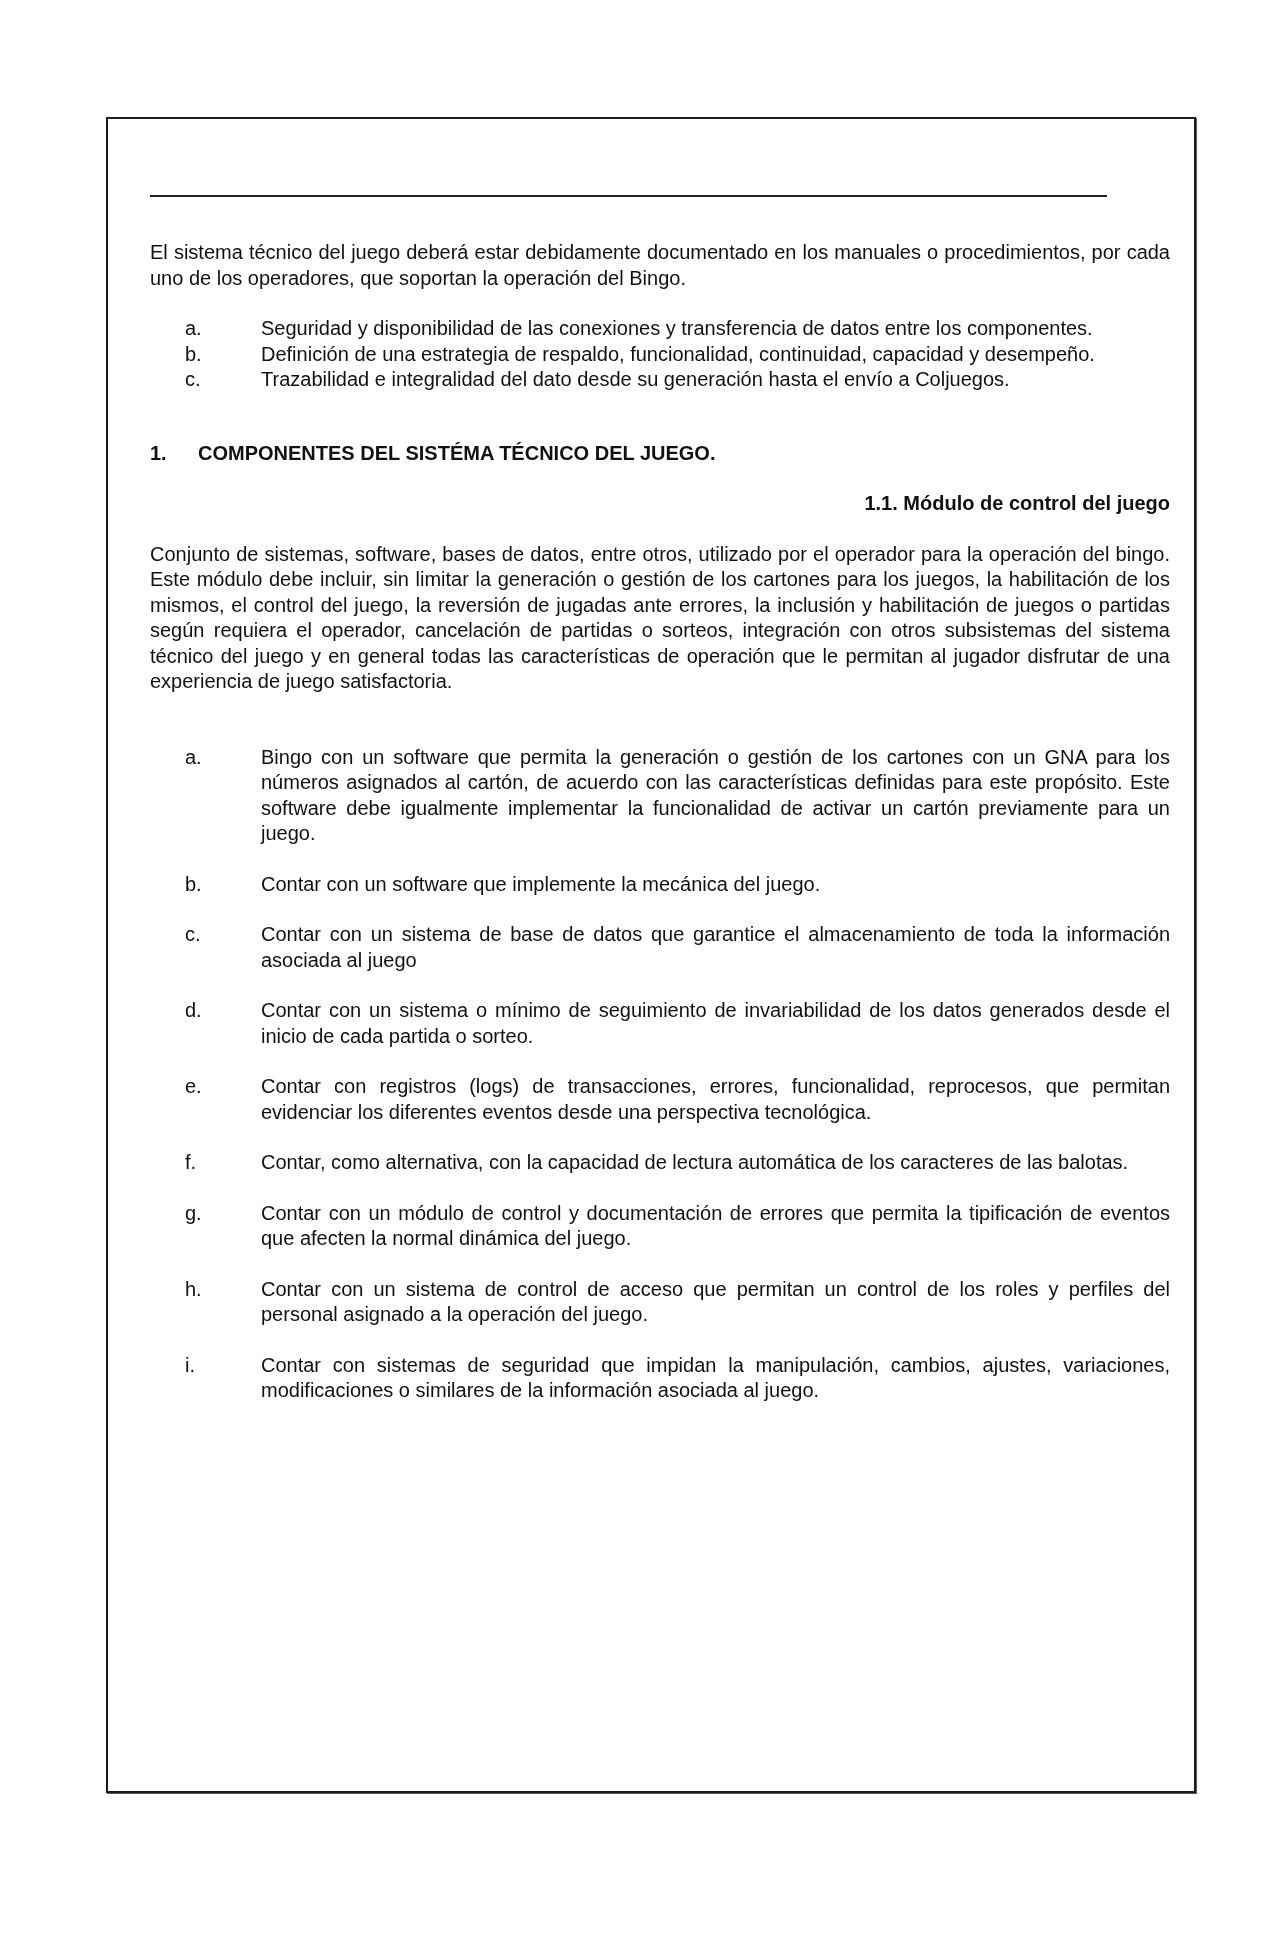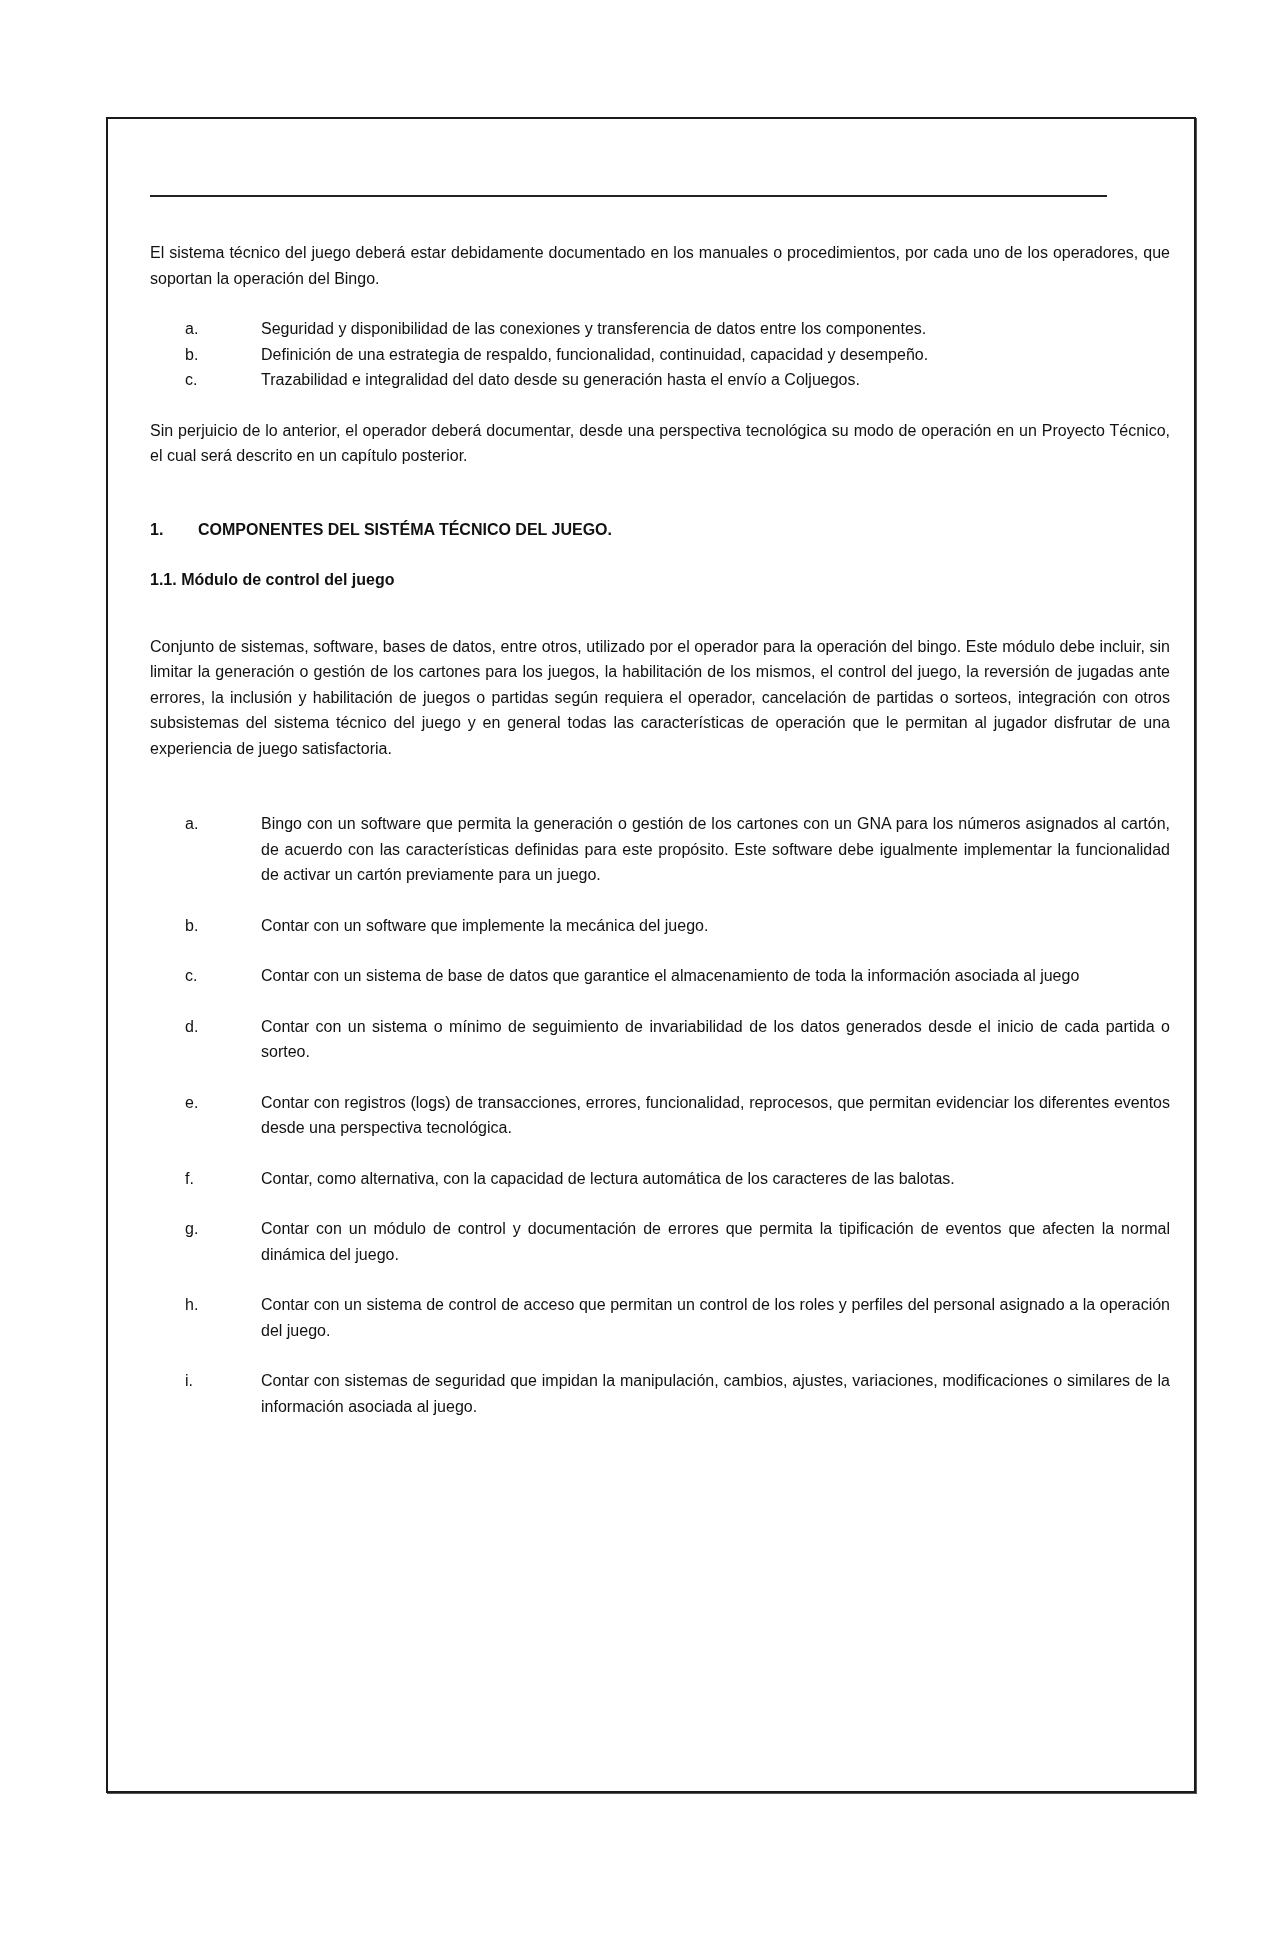--- a/index.html
+++ b/index.html
@@ -30,21 +30,21 @@
       top: 195px;
       width: 957px;
       height: 0;
       border-top: 2px solid #222;
     }
     .content {
       position: absolute;
       left: 150px;
       top: 240px;
       width: 1020px;
-      font-size: 16px;
+      font-size: 20px;
       line-height: 25.5px;
     }
     p {
       margin: 0;
       text-align: justify;
     }
     .block { margin-bottom: 25px; }
     .list-tight {
       list-style: none;
       margin: 0 0 25px 0;
@@ -74,21 +74,22 @@
     .list-spaced li { margin-bottom: 25px; }
     .h1 {
       font-weight: bold;
       display: flex;
       margin-top: 48px;
       margin-bottom: 25px;
     }
     .h1 .num { width: 48px; flex: 0 0 48px; }
     .h2 {
       font-weight: bold;
-      margin-bottom: 41px;
+      margin-bottom: 25px;
+      text-align: right;
     }
     .spacer-extra { height: 25px; }
   </style>
 </head>
 <body>
 
 <div class="page-frame"></div>
 <div class="top-rule"></div>
 
 <div class="content">
@@ -103,21 +104,20 @@
     <li>
       <span class="marker">b.</span>
       <span class="item-text">Definición de una estrategia de respaldo, funcionalidad, continuidad, capacidad y desempeño.</span>
     </li>
     <li>
       <span class="marker">c.</span>
       <span class="item-text">Trazabilidad e integralidad del dato desde su generación hasta el envío a Coljuegos.</span>
     </li>
   </ul>
 
-  <p>Sin perjuicio de lo anterior, el operador deberá documentar, desde una perspectiva tecnológica su modo de operación en un Proyecto Técnico, el cual será descrito en un capítulo posterior.</p>
 
   <div class="h1">
     <span class="num">1.</span>
     <span>COMPONENTES DEL SISTÉMA TÉCNICO DEL JUEGO.</span>
   </div>
 
   <div class="h2">1.1. Módulo de control del juego</div>
 
   <p>Conjunto de sistemas, software, bases de datos, entre otros, utilizado por el operador para la operación del bingo. Este módulo debe incluir, sin limitar la generación o gestión de los cartones para los juegos, la habilitación de los mismos, el control del juego, la reversión de jugadas ante errores, la inclusión y habilitación de juegos o partidas según requiera el operador, cancelación de partidas o sorteos, integración con otros subsistemas del sistema técnico del juego y en general todas las características de operación que le permitan al jugador disfrutar de una experiencia de juego satisfactoria.</p>
   <div class="spacer-extra"></div>

